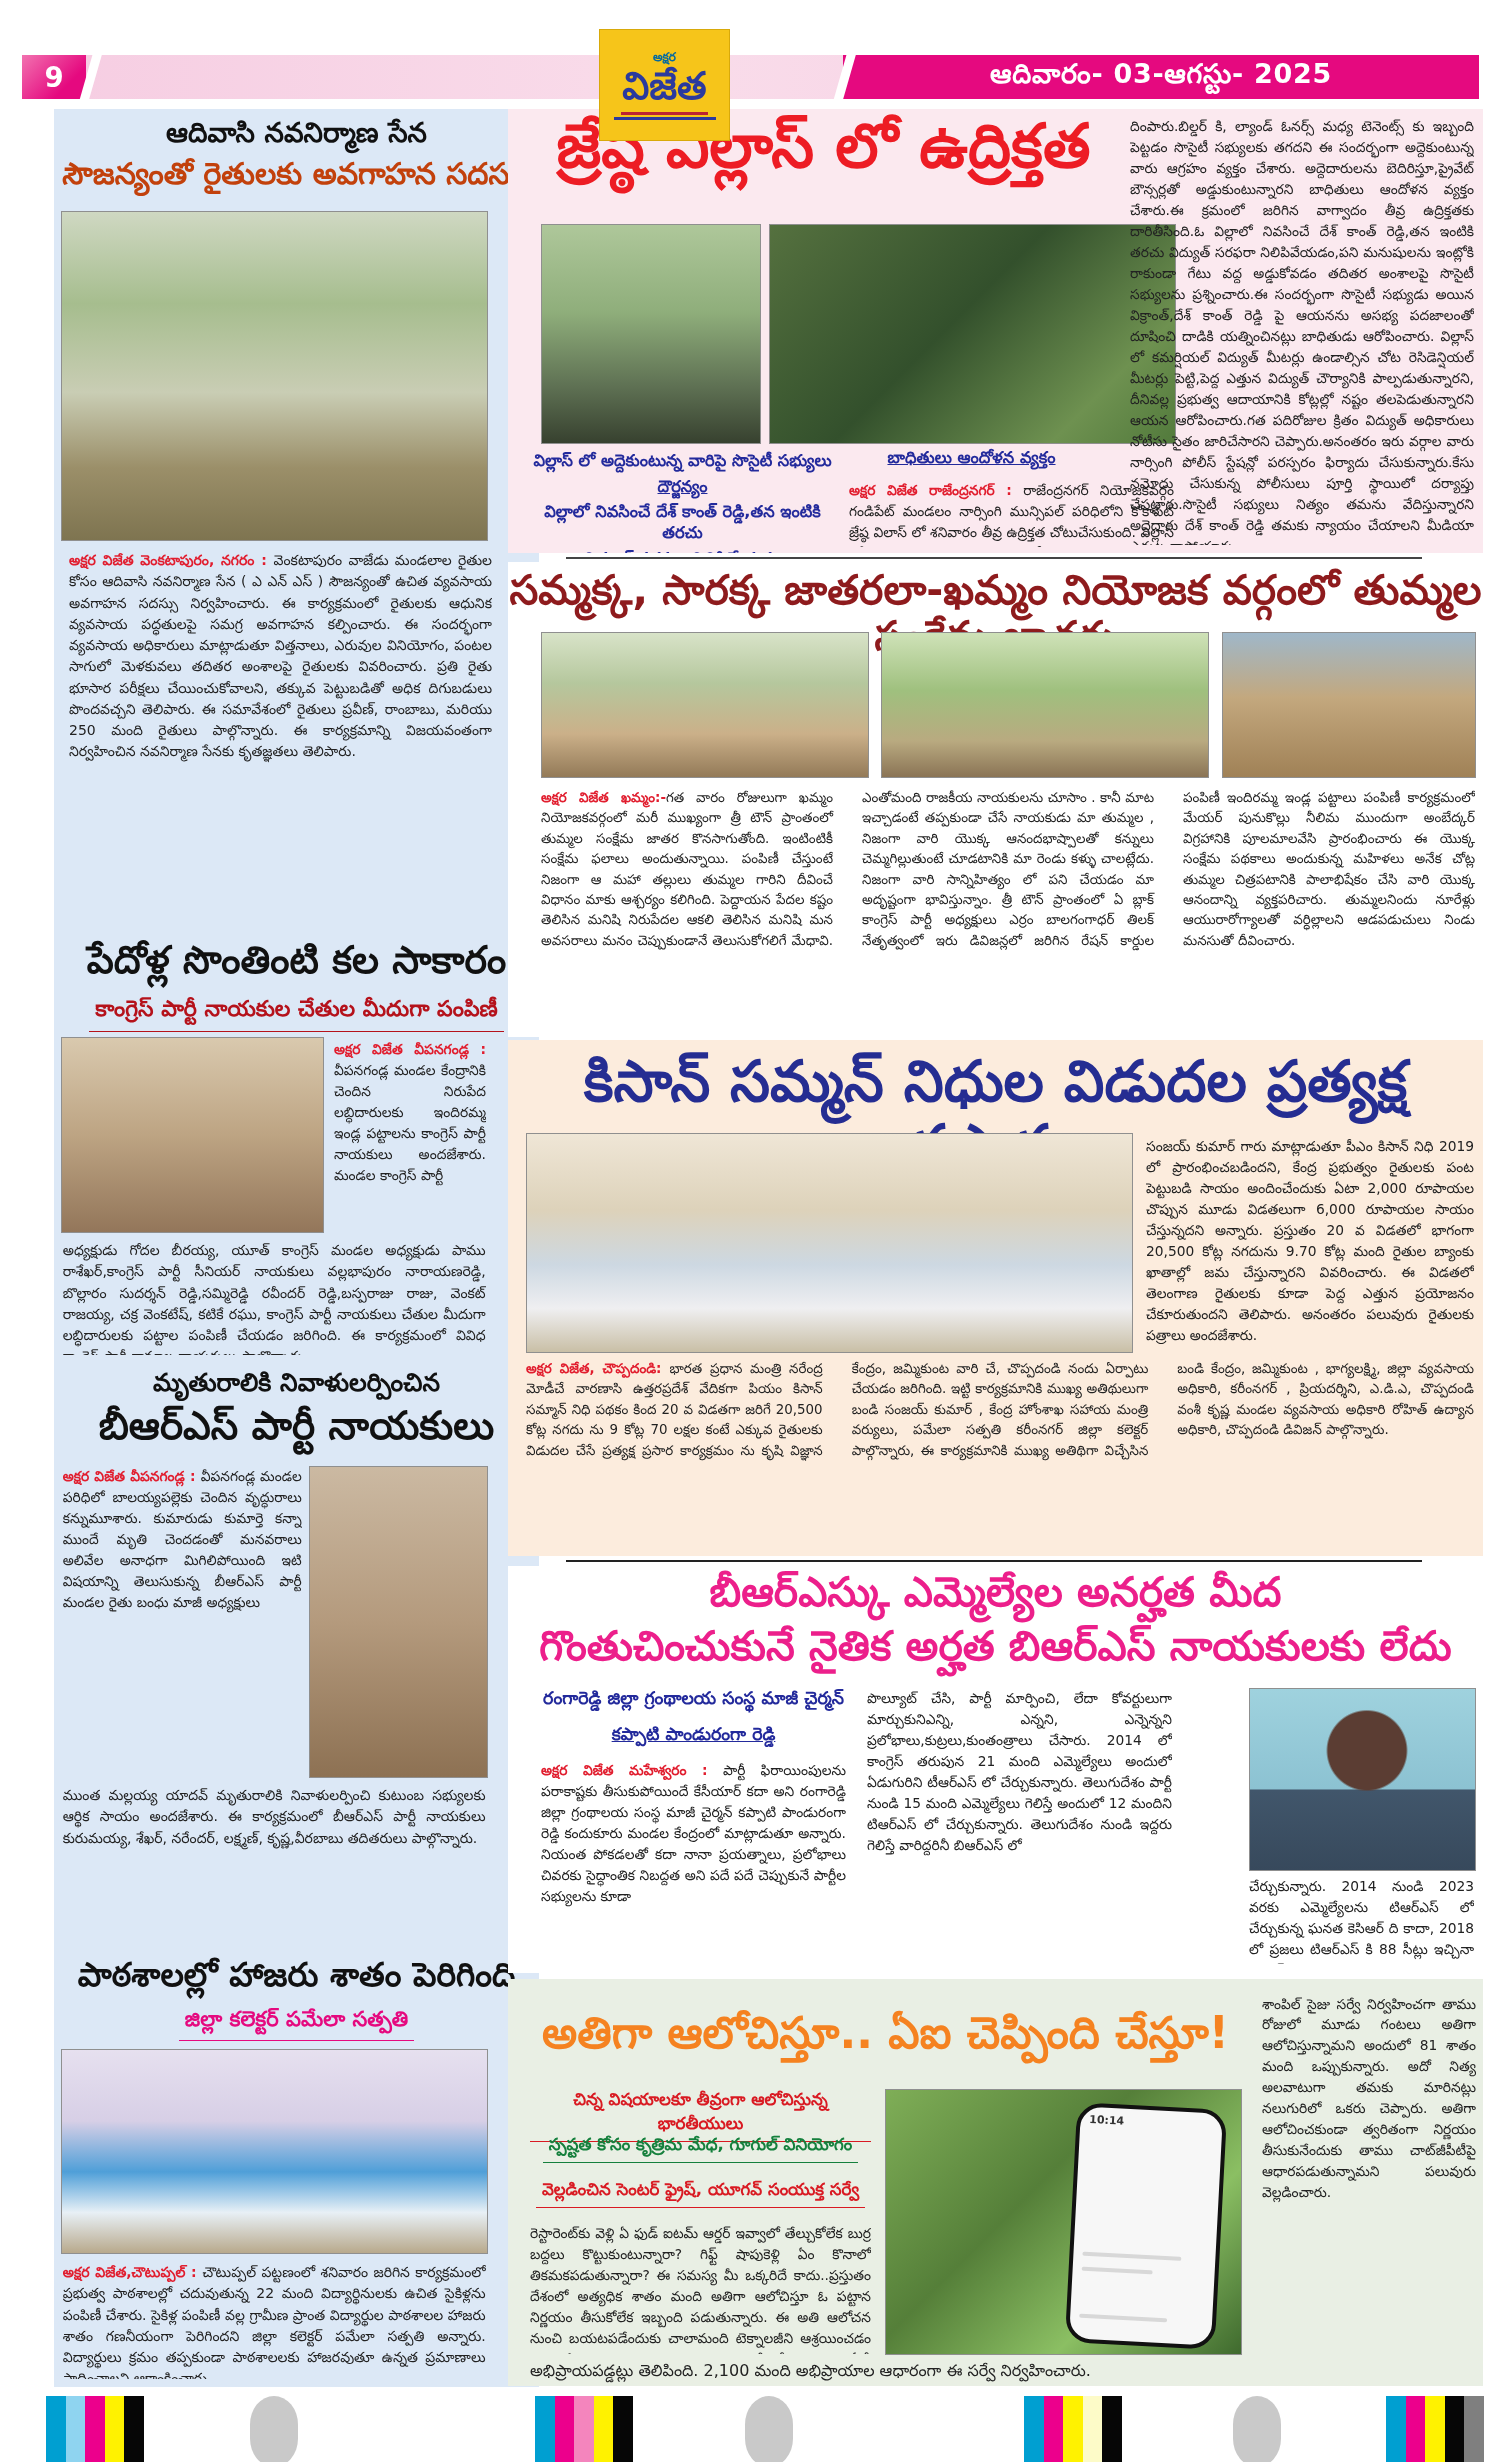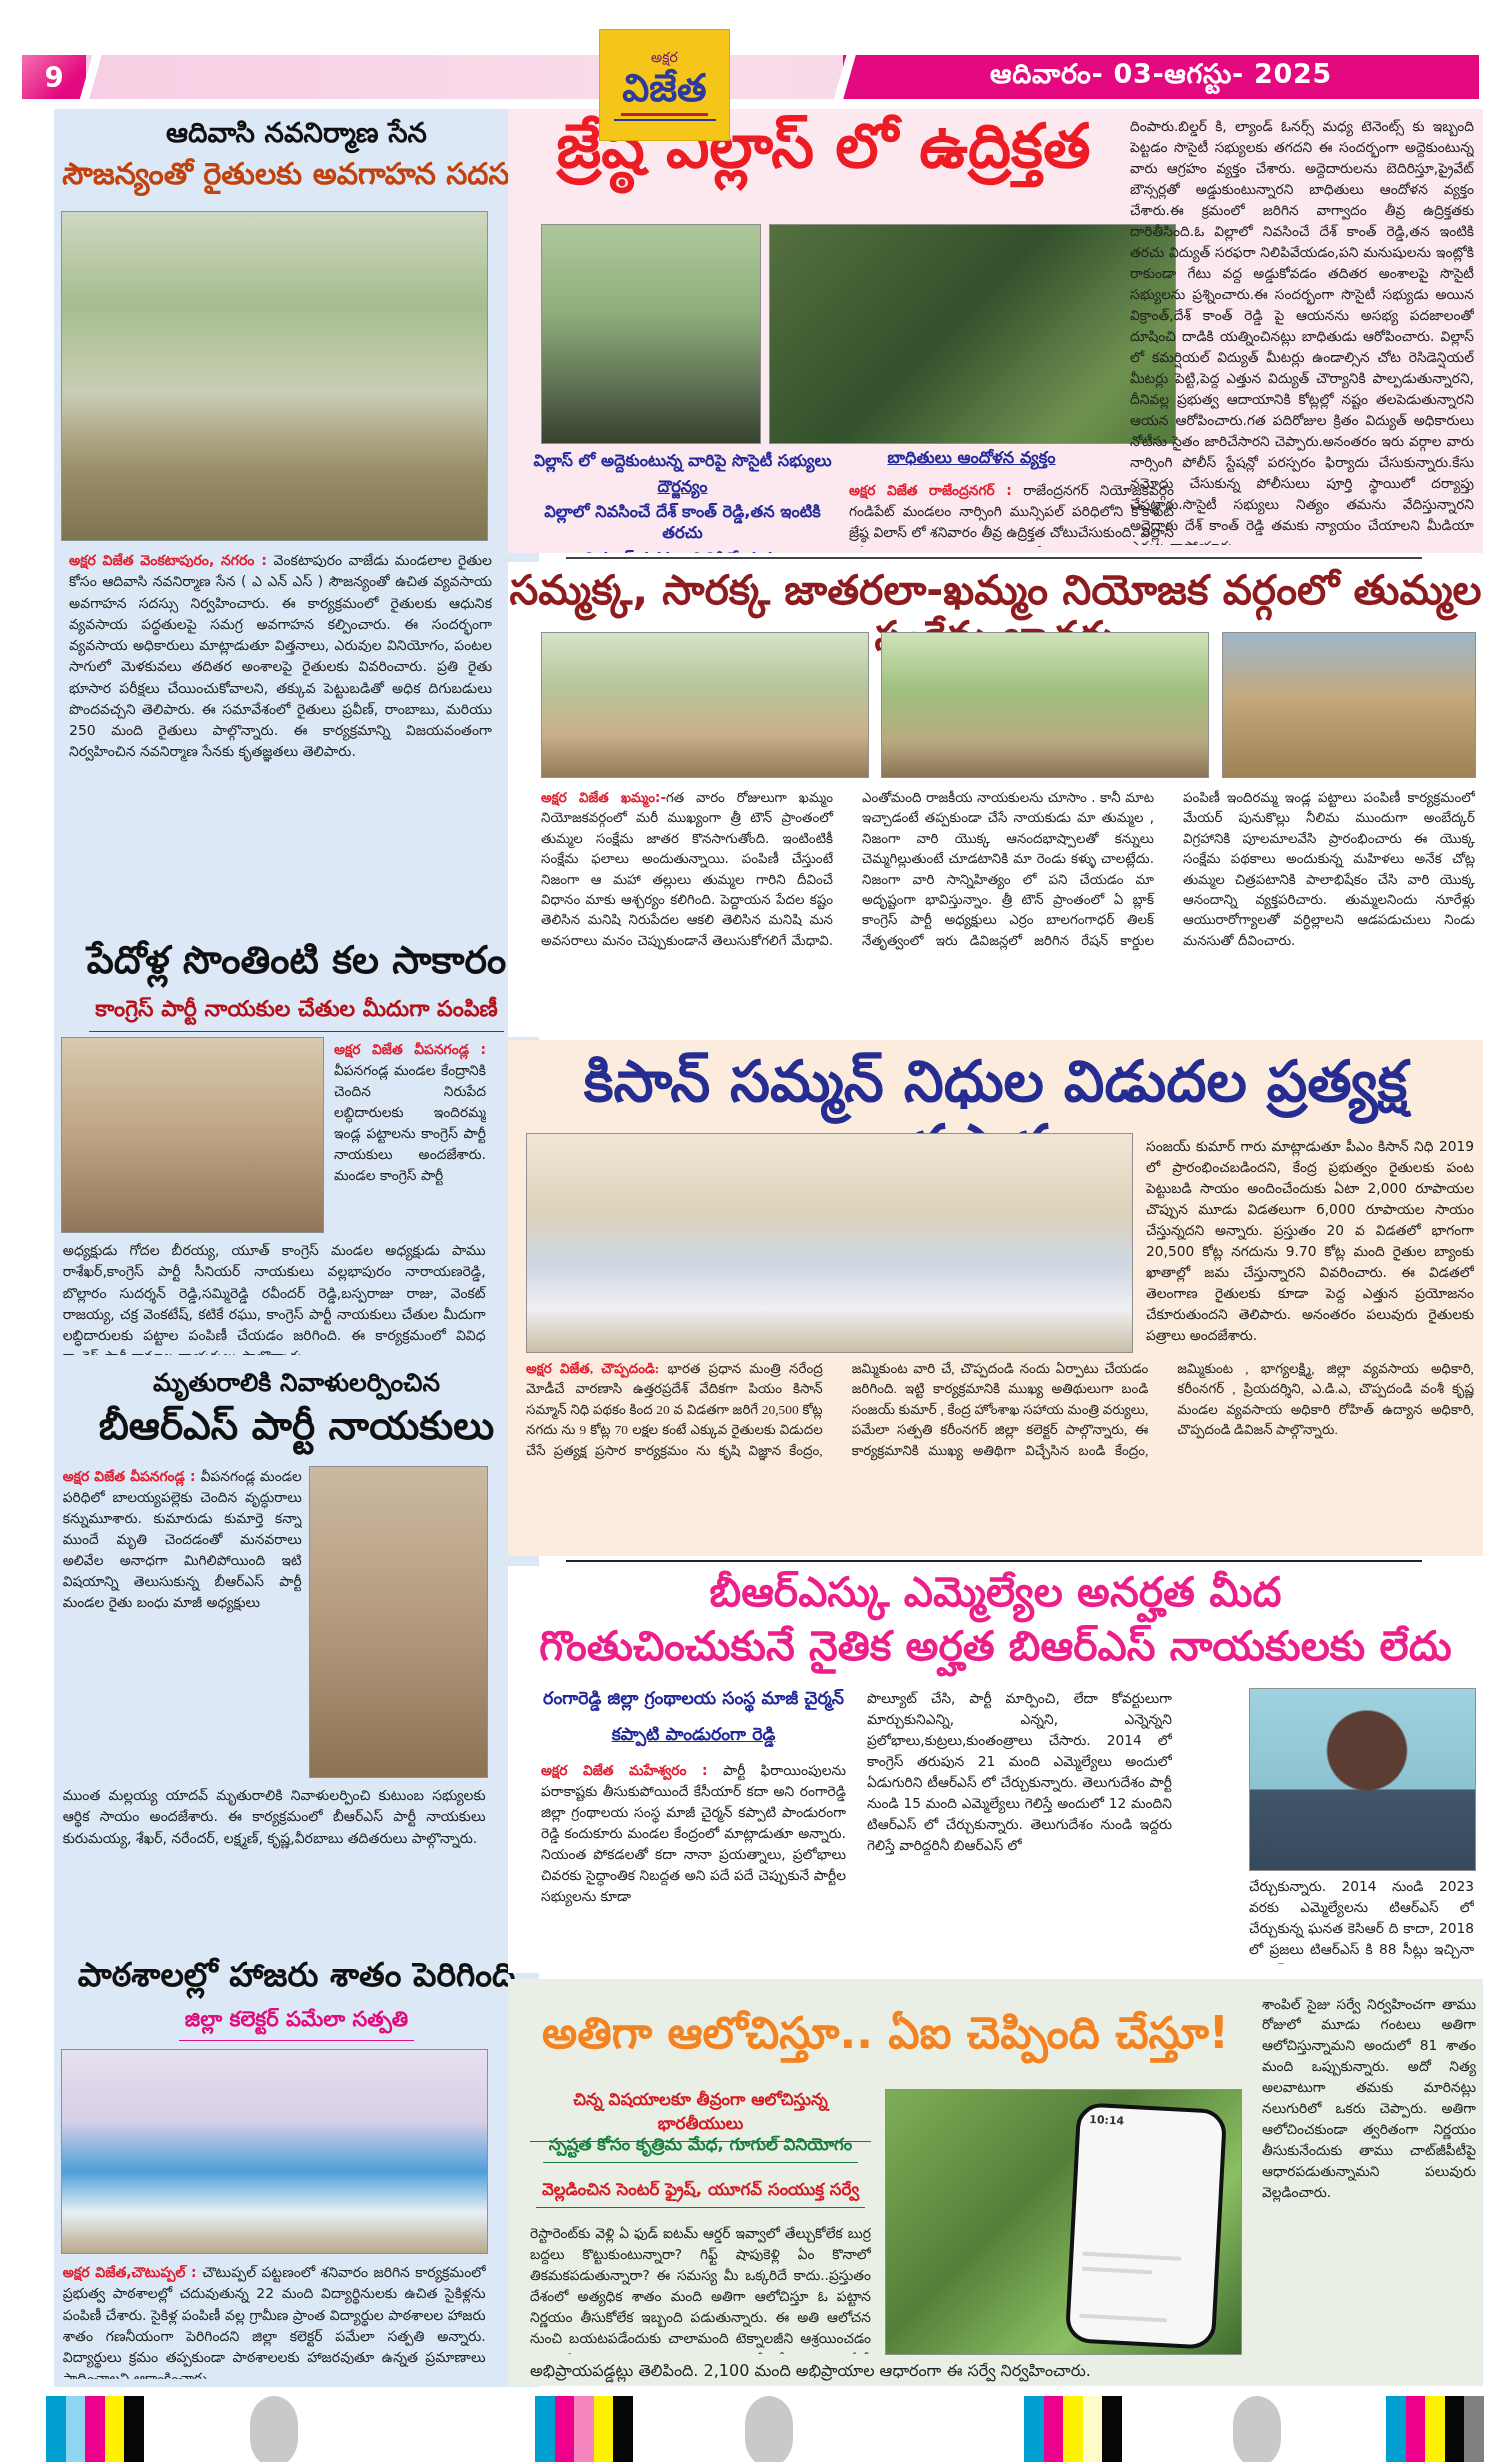--- a/index.html
+++ b/index.html
@@ -10,21 +10,21 @@
   .hdr-strip{position:absolute;left:22px;top:55px;width:1457px;height:44px;
              background:linear-gradient(90deg,#f6cde2 0%,#f9dcea 45%,#f6cde2 100%);}
   .hdr-pgbox{position:absolute;left:22px;top:55px;width:64px;height:44px;
              background:linear-gradient(135deg,#f272b0 0%,#e5097f 70%);
              color:#fff;font-size:27.6px;font-weight:bold;display:flex;align-items:center;justify-content:center;}
   .hdr-date{position:absolute;left:843px;top:55px;width:636px;height:44px;background:#e5097f;
             color:#fff;font-size:27px;font-weight:bold;display:flex;align-items:center;justify-content:center;letter-spacing:0.7px;}
   .slash{position:absolute;width:8.7px;height:58px;background:#ffffff;transform:rotate(16deg);}
   .masthead{position:absolute;left:599px;top:29px;width:129px;height:110px;background:#f6c51a;
             border:0.7px solid #d8a90a;display:flex;flex-direction:column;align-items:center;justify-content:center;z-index:3;}
-  .mast-top{font-size:14px;font-weight:normal;color:#701a75;}
+  .mast-top{font-size:12px;font-weight:bold;color:#0369a1;}
   .mast-title{font-size:38px;font-weight:bold;color:#2b3a9e;line-height:1.05;}
   .mast-line{width:87px;height:2.9px;background:#b23;margin-top:4.4px;}
   .mast-line2{width:102px;height:2.2px;background:#2b3a9e;margin-top:2.9px;}
 
   
   .sec{position:absolute;overflow:hidden;}
   .kicker{font-weight:bold;color:#111;text-align:center;position:absolute;left:0;right:0;}
   .headline{font-weight:bold;text-align:center;position:absolute;left:0;right:0;line-height:1.12;}
   .subhead{font-weight:bold;text-align:center;position:absolute;left:0;right:0;}
   .subhead .inner{display:inline-block;border-bottom:1.5px solid currentColor;padding:0 5.8px 4.4px;}
@@ -138,21 +138,21 @@
       <span class="dateline">అక్షర విజేత ఖమ్మం:-</span><span>గత వారం రోజులుగా ఖమ్మం నియోజకవర్గంలో మరీ ముఖ్యంగా త్రీ టౌన్ ప్రాంతంలో తుమ్మల సంక్షేమ జాతర కొనసాగుతోంది. ఇంటింటికీ సంక్షేమ ఫలాలు అందుతున్నాయి. పంపిణీ చేస్తుంటే నిజంగా ఆ మహా తల్లులు తుమ్మల గారిని దీవించే విధానం మాకు ఆశ్చర్యం కలిగింది. పెద్దాయన పేదల కష్టం తెలిసిన మనిషి నిరుపేదల ఆకలి తెలిసిన మనిషి మన అవసరాలు మనం చెప్పుకుండానే తెలుసుకోగలిగే మేధావి. ఎంతోమంది రాజకీయ నాయకులను చూసాం . కానీ మాట ఇచ్చాడంటే తప్పకుండా చేసే</span>
       <span>నాయకుడు మా తుమ్మల , నిజంగా వారి యొక్క ఆనందభాష్పాలతో కన్నులు చెమ్మగిల్లుతుంటే చూడటానికి మా రెండు కళ్ళు చాలట్లేదు. నిజంగా వారి సాన్నిహిత్యం లో పని చేయడం మా అదృష్టంగా భావిస్తున్నాం. త్రీ టౌన్ ప్రాంతంలో ఏ బ్లాక్ కాంగ్రెస్ పార్టీ అధ్యక్షులు ఎర్రం బాలగంగాధర్ తిలక్ నేతృత్వంలో ఇరు డివిజన్లలో జరిగిన రేషన్ కార్డుల పంపిణీ ఇందిరమ్మ ఇండ్ల</span>
       <span>పట్టాలు పంపిణీ కార్యక్రమంలో మేయర్ పునుకొల్లు నీలిమ ముందుగా అంబేద్కర్ విగ్రహానికి పూలమాలవేసి ప్రారంభించారు ఈ యొక్క సంక్షేమ పథకాలు అందుకున్న మహిళలు అనేక చోట్ల తుమ్మల చిత్రపటానికి పాలాభిషేకం చేసి వారి యొక్క ఆనందాన్ని వ్యక్తపరిచారు. తుమ్మలనిందు నూరేళ్లు ఆయురారోగ్యాలతో వర్ధిల్లాలని ఆడపడుచులు నిండు మనసుతో దీవించారు.</span>
     </div>
   </div>
 
   <div class="sec" style="left:508px;top:1040px;width:975px;height:516px;background:#fcecdd;">
     <div class="headline" style="top:10px;font-size:57px;color:#252d92;">కిసాన్ సమ్మన్ నిధుల విడుదల ప్రత్యక్ష ప్రసారం</div>
     <div class="ph ph-tent" style="left:18px;top:93px;width:605px;height:218px;"></div>
     <div class="body-txt" style="left:638px;top:96px;width:328px;height:215px;font-size:13.8px;">సంజయ్ కుమార్ గారు మాట్లాడుతూ పీఎం కిసాన్ నిధి 2019 లో ప్రారంభించబడిందని, కేంద్ర ప్రభుత్వం రైతులకు పంట పెట్టుబడి సాయం అందించేందుకు ఏటా 2,000 రూపాయల చొప్పున మూడు విడతలుగా 6,000 రూపాయల సాయం చేస్తున్నదని అన్నారు. ప్రస్తుతం 20 వ విడతలో భాగంగా 20,500 కోట్ల నగదును 9.70 కోట్ల మంది రైతుల బ్యాంకు ఖాతాల్లో జమ చేస్తున్నారని వివరించారు. ఈ విడతలో తెలంగాణ రైతులకు కూడా పెద్ద ఎత్తున ప్రయోజనం చేకూరుతుందని తెలిపారు. అనంతరం పలువురు రైతులకు పత్రాలు అందజేశారు.</div>
-    <div class="body-txt" style="left:18px;top:319px;width:948px;height:190px;font-size:13.4px;column-count:3;column-gap:29px;font-family:Liberation Serif, serif;">
+    <div class="body-txt" style="left:18px;top:319px;width:948px;height:190px;font-size:13.4px;column-count:3;column-gap:29px;">
       <span class="dateline">అక్షర విజేత, చౌప్పదండి: </span><span>భారత ప్రధాన మంత్రి నరేంద్ర మోడీచే వారణాసి ఉత్తరప్రదేశ్ వేదికగా పియం కిసాన్ సమ్మాన్ నిధి పథకం కింద 20 వ విడతగా జరిగే 20,500 కోట్ల నగదు ను 9 కోట్ల 70 లక్షల కంటే ఎక్కువ రైతులకు విడుదల చేసే ప్రత్యక్ష ప్రసార కార్యక్రమం ను కృషి విజ్ఞాన కేంద్రం, జమ్మికుంట వారి చే,</span>
       <span>చొప్పదండి నందు ఏర్పాటు చేయడం జరిగింది. ఇట్టి కార్యక్రమానికి ముఖ్య అతిథులుగా బండి సంజయ్ కుమార్ , కేంద్ర హోంశాఖ సహాయ మంత్రి వర్యులు, పమేలా సత్పతి కరీంనగర్ జిల్లా కలెక్టర్ పాల్గొన్నారు, ఈ కార్యక్రమానికి ముఖ్య అతిథిగా విచ్చేసిన బండి</span>
       <span>కేంద్రం, జమ్మికుంట , భాగ్యలక్ష్మి, జిల్లా వ్యవసాయ అధికారి, కరీంనగర్ , ప్రియదర్శిని, ఎ.డి.ఎ, చొప్పదండి వంశీ కృష్ణ మండల వ్యవసాయ అధికారి రోహిత్ ఉద్యాన అధికారి, చొప్పదండి డివిజన్ పాల్గొన్నారు.</span>
     </div>
   </div>
   <div class="hrline" style="left:566px;top:1560px;width:856px;background:#222;"></div>
 
   <div class="sec" style="left:508px;top:1566px;width:975px;height:407px;background:#ffffff;">
     <div class="headline" style="top:4.4px;font-size:41px;color:#ec1f8b;">బీఆర్ఎస్కు ఎమ్మెల్యేల అనర్హత మీద</div>
     <div class="headline" style="top:58px;font-size:41px;color:#ec1f8b;">గొంతుచించుకునే నైతిక అర్హత  బిఆర్ఎస్ నాయకులకు లేదు</div>

